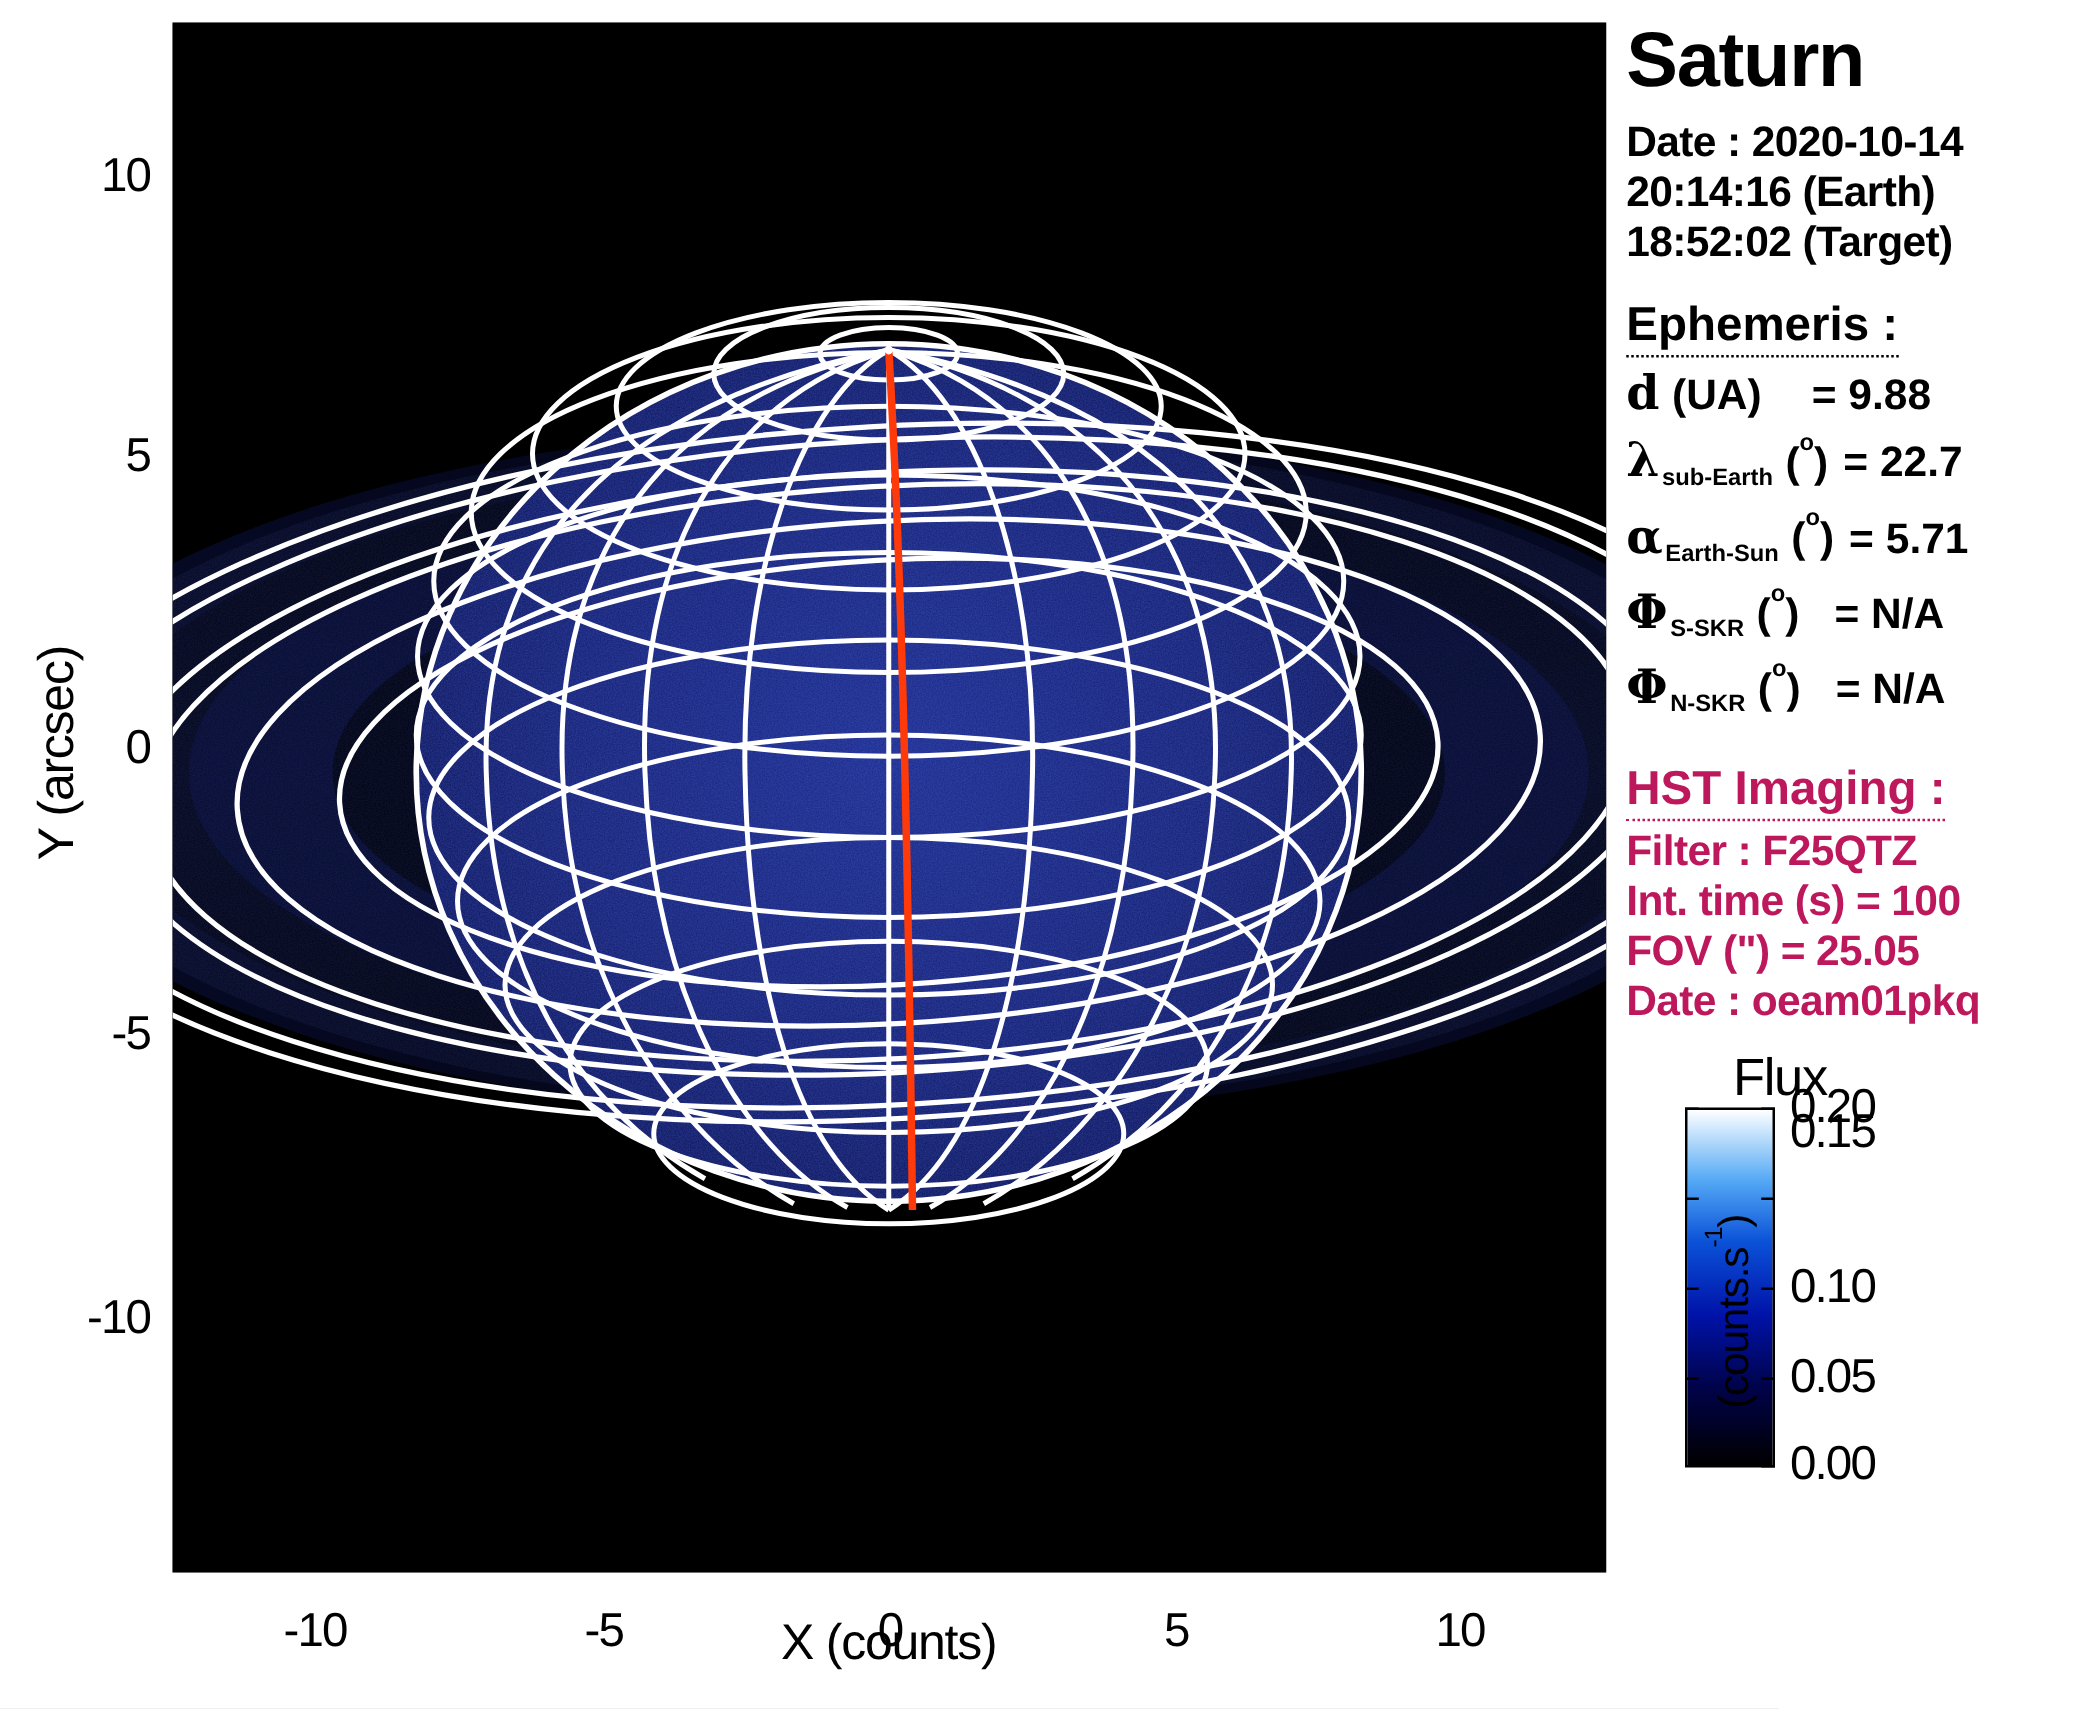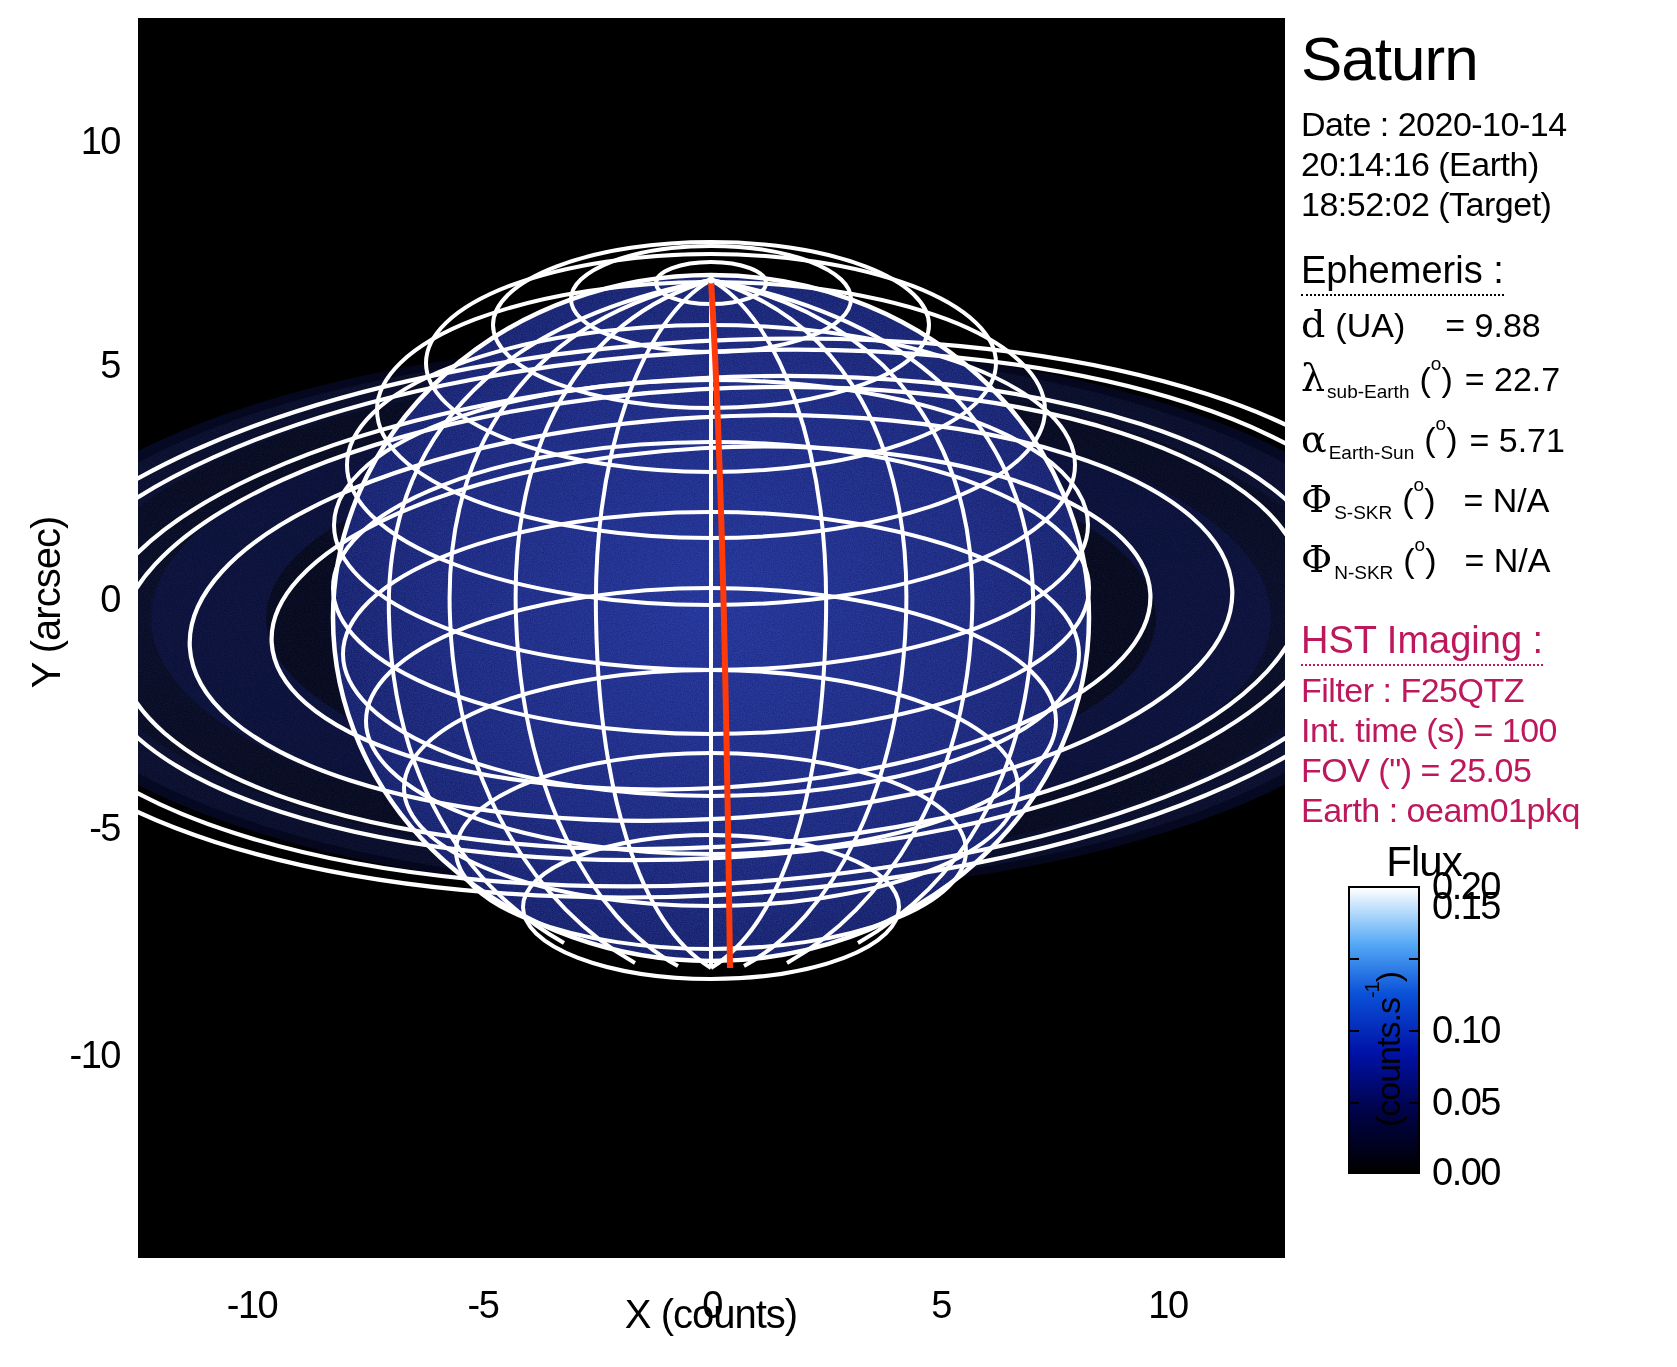--- a/index.html
+++ b/index.html
@@ -15,21 +15,21 @@
         transform:translateY(-50%);letter-spacing:-1.5px;}
   .xlab{position:absolute;text-align:center;font-size:38px;width:120px;
         transform:translateX(-50%);letter-spacing:-1.5px;}
 
   #y-axis-title{position:absolute;left:-84px;top:580px;width:260px;text-align:center;
                 font-size:40px;transform:rotate(-90deg);letter-spacing:-1px;}
   #x-axis-title{position:absolute;left:711px;top:1292px;width:400px;text-align:center;
                 font-size:40px;transform:translateX(-50%);letter-spacing:-1px;}
 
   
-  #info-panel{position:absolute;left:1299px;top:10px;width:378px;height:1050px;}
+  #info-panel{position:absolute;left:1299px;top:0;width:378px;height:1050px;font-weight:bold;}
   #target-title{font-size:62px;line-height:1;margin:18px 0 0 2px;letter-spacing:-1px;}
 
   .block{margin-left:2px;}
   .info-line{font-size:34px;line-height:40px;white-space:nowrap;letter-spacing:-0.5px;}
   #date-block{margin-top:14px;}
   #ephem-block{margin-top:26px;}
   #hst-block{margin-top:30px;color:#be185d;}
   .section-head{font-size:38px;line-height:40px;display:inline-block;
                 border-bottom:2px dotted currentColor;padding-bottom:4px;margin-bottom:4px;}
   .ephem-row{font-size:34px;line-height:48px;white-space:nowrap;display:flex;align-items:baseline;}
@@ -210,21 +210,21 @@
       <span class="deg-paren">(<span class="deg">o</span>)</span>
       <span class="eq" style="padding-left:28px;">= N/A</span>
     </div>
   </div>
 
   <div id="hst-block" class="block">
     <div class="section-head">HST Imaging :</div>
     <div class="info-line">Filter : F25QTZ</div>
     <div class="info-line">Int. time (s) = 100</div>
     <div class="info-line">FOV (") = 25.05</div>
-    <div class="info-line">Earth : oeam01pkq</div>
+    <div class="info-line">Date : oeam01pkq</div>
   </div>
 </div>
 
 <div id="flux-title">Flux</div>
 
 <div id="cbar-wrap">
   <div id="cbar"></div>
   <div class="cbtick" style="top:0px;"></div>
   <div class="cbtick" style="top:72px;"></div>
   <div class="cbtick" style="top:144px;"></div>

